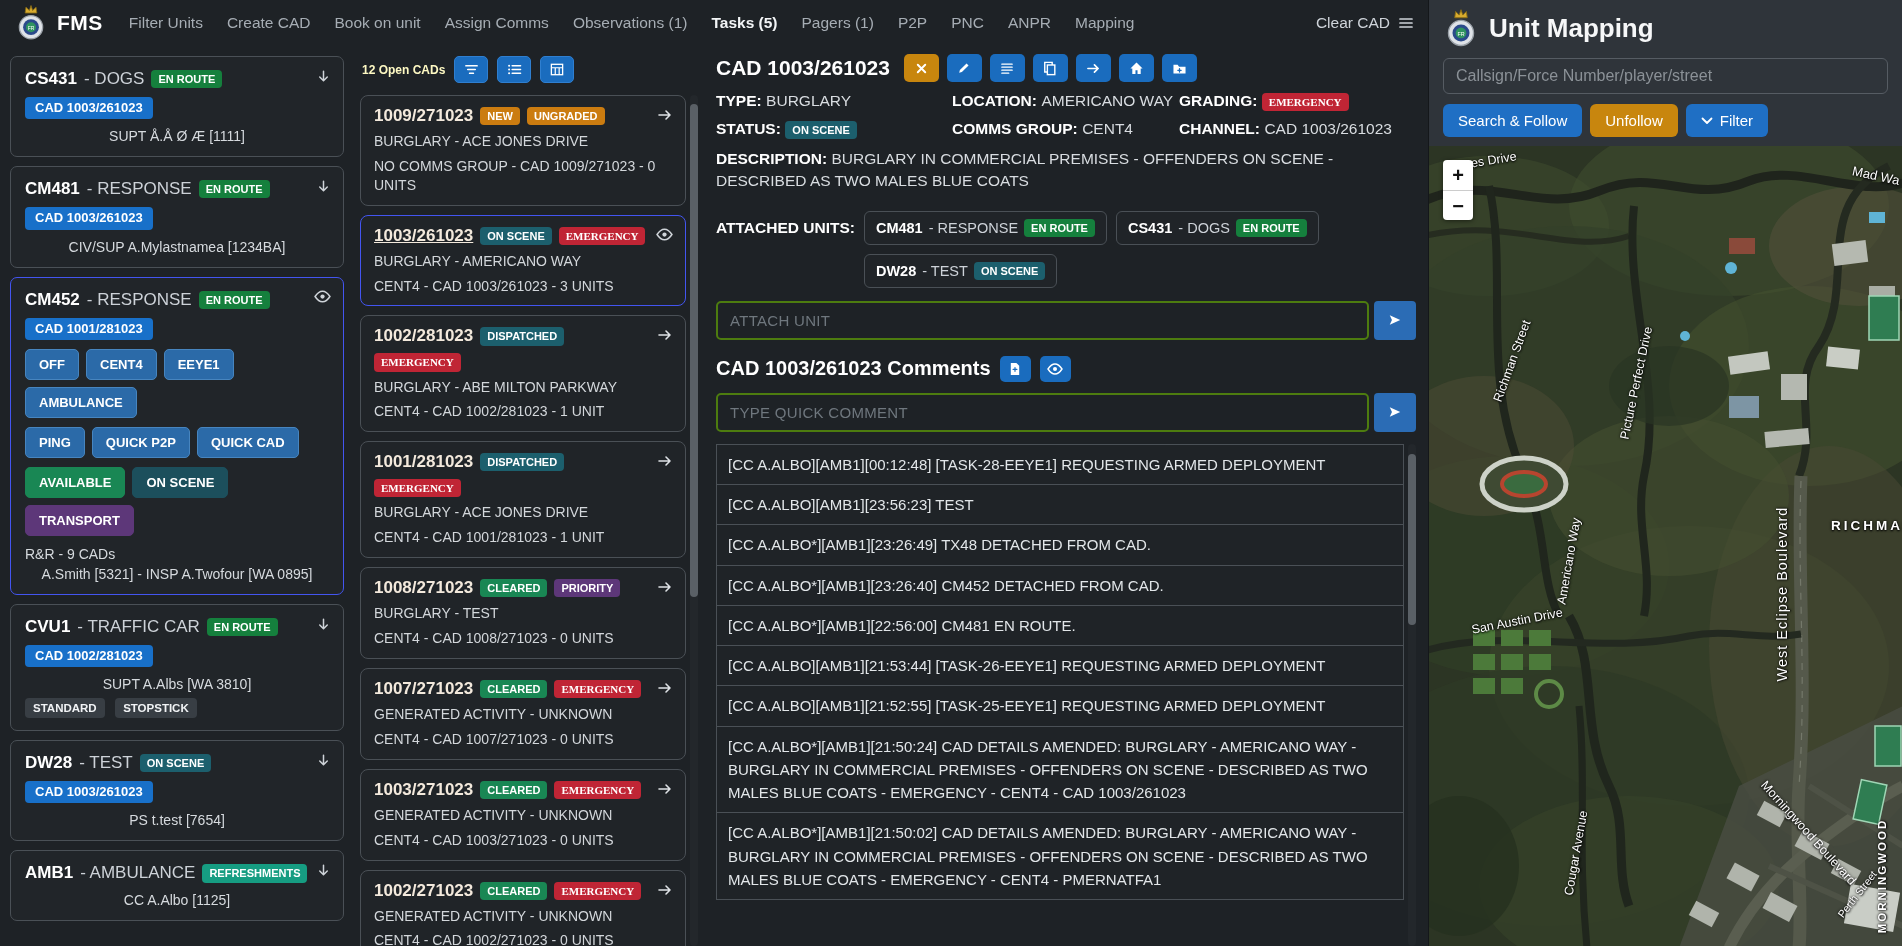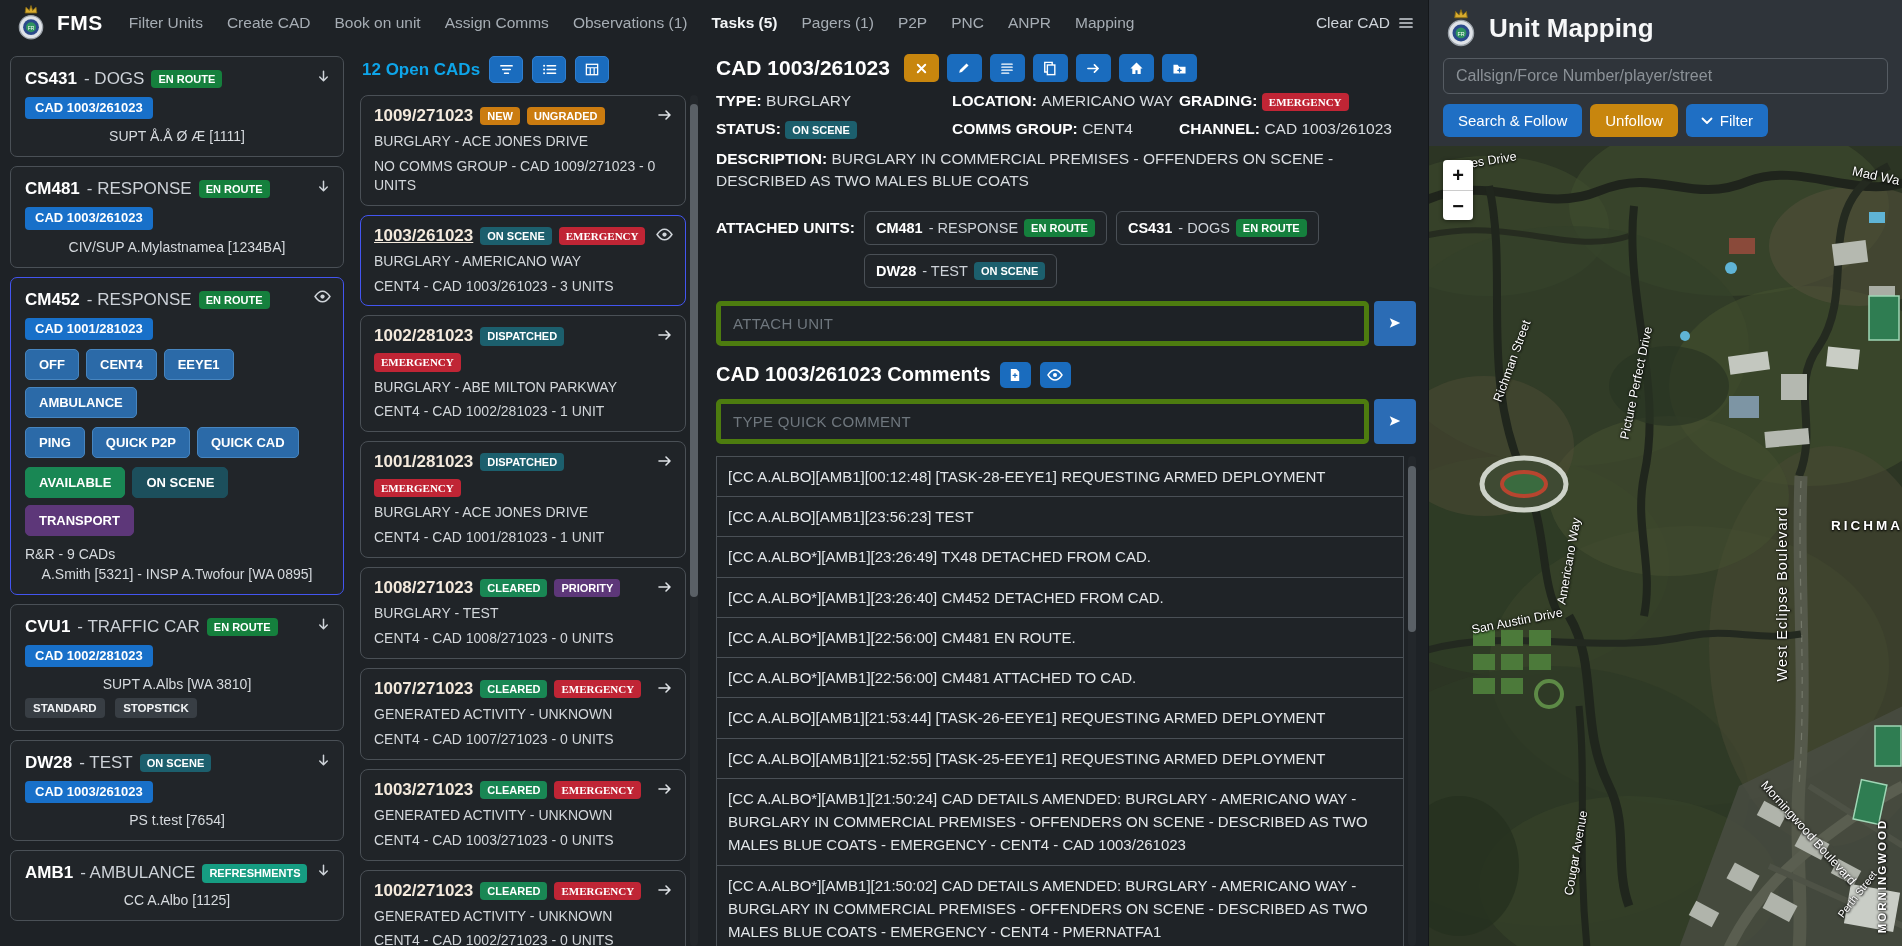--- a/index.html
+++ b/index.html
@@ -38,21 +38,21 @@
   .u-info{color:#d6dade;font-size:14px;margin-top:10px;}
   .btnrow{margin-top:9px;display:flex;gap:7px;flex-wrap:wrap;}
   .abtn{background:#2b6aa8;border:1px solid #4785bf;color:#fff;font-weight:700;font-size:13px;border-radius:5px;padding:7px 13px;}
   .abtn.g{background:#198754;border-color:#198754;}
   .abtn.t{background:#1c4f5c;border-color:#1c4f5c;}
   .abtn.p{background:#5d3779;border-color:#5d3779;}
   .attach-btn{background:#1870c9;border:none;color:#fff;font-weight:700;font-size:13px;border-radius:4px;padding:5px 11px;}
   
   .cads-col{width:350px;flex:0 0 auto;display:flex;flex-direction:column;padding:8px 4px 0 8px;min-height:0;}
   .cads-head{display:flex;align-items:center;gap:9px;margin:2px 0 12px 2px;}
-  .cads-title{color:#0ea5e9;font-size:17px;font-weight:700;}
+  .cads-title{color:#fef9c3;font-size:12px;font-weight:700;}
   .ibtn{width:34px;height:27px;background:#1a6cbe;border:1px solid #2f7fd0;border-radius:5px;display:flex;align-items:center;justify-content:center;padding:0;}
   .cads-list{position:relative;flex:1;min-height:0;overflow:hidden;padding-right:12px;}
   .ccard{border:1px solid #4a5056;border-radius:8px;padding:10px 13px;margin-bottom:9px;position:relative;background:#202428;}
   .ccard.selected{border-color:#4355f0;}
   .c-head{display:flex;align-items:center;gap:7px;flex-wrap:wrap;padding-right:26px;}
   .c-num{color:#f3e9dc;font-weight:700;font-size:17px;}
   .c-num.u{text-decoration:underline;}
   .c-line{color:#d3d7db;font-size:14px;margin-top:6px;line-height:1.35;}
   .fsb{position:absolute;right:0;top:0;bottom:0;width:8px;background:#23272b;border-radius:4px;}
   .fsb .thumb{position:absolute;left:0;right:0;background:#5a6066;border-radius:4px;}
@@ -65,21 +65,21 @@
   .d-grid{display:grid;grid-template-columns:236px 227px 1fr;row-gap:9px;margin-bottom:6px;}
   .d-lab{color:#fff;font-weight:700;font-size:15.5px;}
   .d-val{color:#d9dde1;font-size:15.5px;}
   .d-desc{grid-column:1 / span 3;color:#d9dde1;font-size:15.5px;line-height:1.45;}
   .att-row{display:flex;align-items:flex-start;gap:9px;margin-top:12px;flex-wrap:wrap;}
   .chips{display:flex;gap:9px;flex-wrap:wrap;flex:1;}
   .chip{border:1px solid #4a5056;border-radius:6px;padding:7px 11px;display:inline-flex;align-items:center;gap:6px;background:#202428;}
   .chip .cs{color:#fff;font-weight:700;font-size:14.5px;}
   .chip .ty{color:#cdd2d8;font-size:14.5px;}
   .inp-row{display:flex;gap:5px;margin-top:13px;}
-  .txt{flex:1;background:#1e2226;border:5px solid #4d7c0f;border-radius:5px;color:#e9ecef;font-size:15px;padding:9px 12px;outline:none;}
+  .txt{flex:1;background:#1e2226;border:2px solid #4d7c0f;border-radius:5px;color:#e9ecef;font-size:15px;padding:9px 12px;outline:none;}
   .txt::placeholder{color:#6f777e;letter-spacing:.3px;}
   .send{width:42px;border:none;border-radius:4px;background:#2b6cb5;display:flex;align-items:center;justify-content:center;}
   .cm-head{display:flex;align-items:center;gap:9px;margin-top:16px;}
   .cm-title{color:#fff;font-size:20px;font-weight:700;}
   .sbtn{width:31px;height:26px;border:none;border-radius:5px;background:#1a6cbe;display:flex;align-items:center;justify-content:center;padding:0;}
   .comments{position:relative;flex:1;min-height:0;overflow:hidden;margin-top:12px;padding-right:12px;}
   .crow{border:1px solid #4a5056;color:#e2e6e9;font-size:15px;padding:8px 11px;line-height:1.55;margin-top:-1px;background:#1f2327;}
   .crow:first-child{margin-top:0;}
   
   .map-panel{width:474px;flex:0 0 auto;background:#2f343a;display:flex;flex-direction:column;border-left:1px solid #14171a;}
@@ -529,21 +529,20 @@
               </svg>
           </button>
         </div>
 
         <div class="comments">
           <div class="crow">[CC A.ALBO][AMB1][00:12:48] [TASK-28-EEYE1] REQUESTING ARMED DEPLOYMENT</div>
           <div class="crow">[CC A.ALBO][AMB1][23:56:23] TEST</div>
           <div class="crow">[CC A.ALBO*][AMB1][23:26:49] TX48 DETACHED FROM CAD.</div>
           <div class="crow">[CC A.ALBO*][AMB1][23:26:40] CM452 DETACHED FROM CAD.</div>
           <div class="crow">[CC A.ALBO*][AMB1][22:56:00] CM481 EN ROUTE.</div>
-          <div class="crow">[CC A.ALBO*][AMB1][22:56:00] CM481 ATTACHED TO CAD.</div>
           <div class="crow">[CC A.ALBO][AMB1][21:53:44] [TASK-26-EEYE1] REQUESTING ARMED DEPLOYMENT</div>
           <div class="crow">[CC A.ALBO][AMB1][21:52:55] [TASK-25-EEYE1] REQUESTING ARMED DEPLOYMENT</div>
           <div class="crow">[CC A.ALBO*][AMB1][21:50:24] CAD DETAILS AMENDED: BURGLARY - AMERICANO WAY - BURGLARY IN COMMERCIAL PREMISES - OFFENDERS ON SCENE - DESCRIBED AS TWO MALES BLUE COATS - EMERGENCY - CENT4 - CAD 1003/261023</div>
           <div class="crow">[CC A.ALBO*][AMB1][21:50:02] CAD DETAILS AMENDED: BURGLARY - AMERICANO WAY - BURGLARY IN COMMERCIAL PREMISES - OFFENDERS ON SCENE - DESCRIBED AS TWO MALES BLUE COATS - EMERGENCY - CENT4 - PMERNATFA1</div>
 
           <div class="fsb">
               <div class="thumb" style="top:2%;height:34%;"></div>
             </div>
         </div>
       </main>

